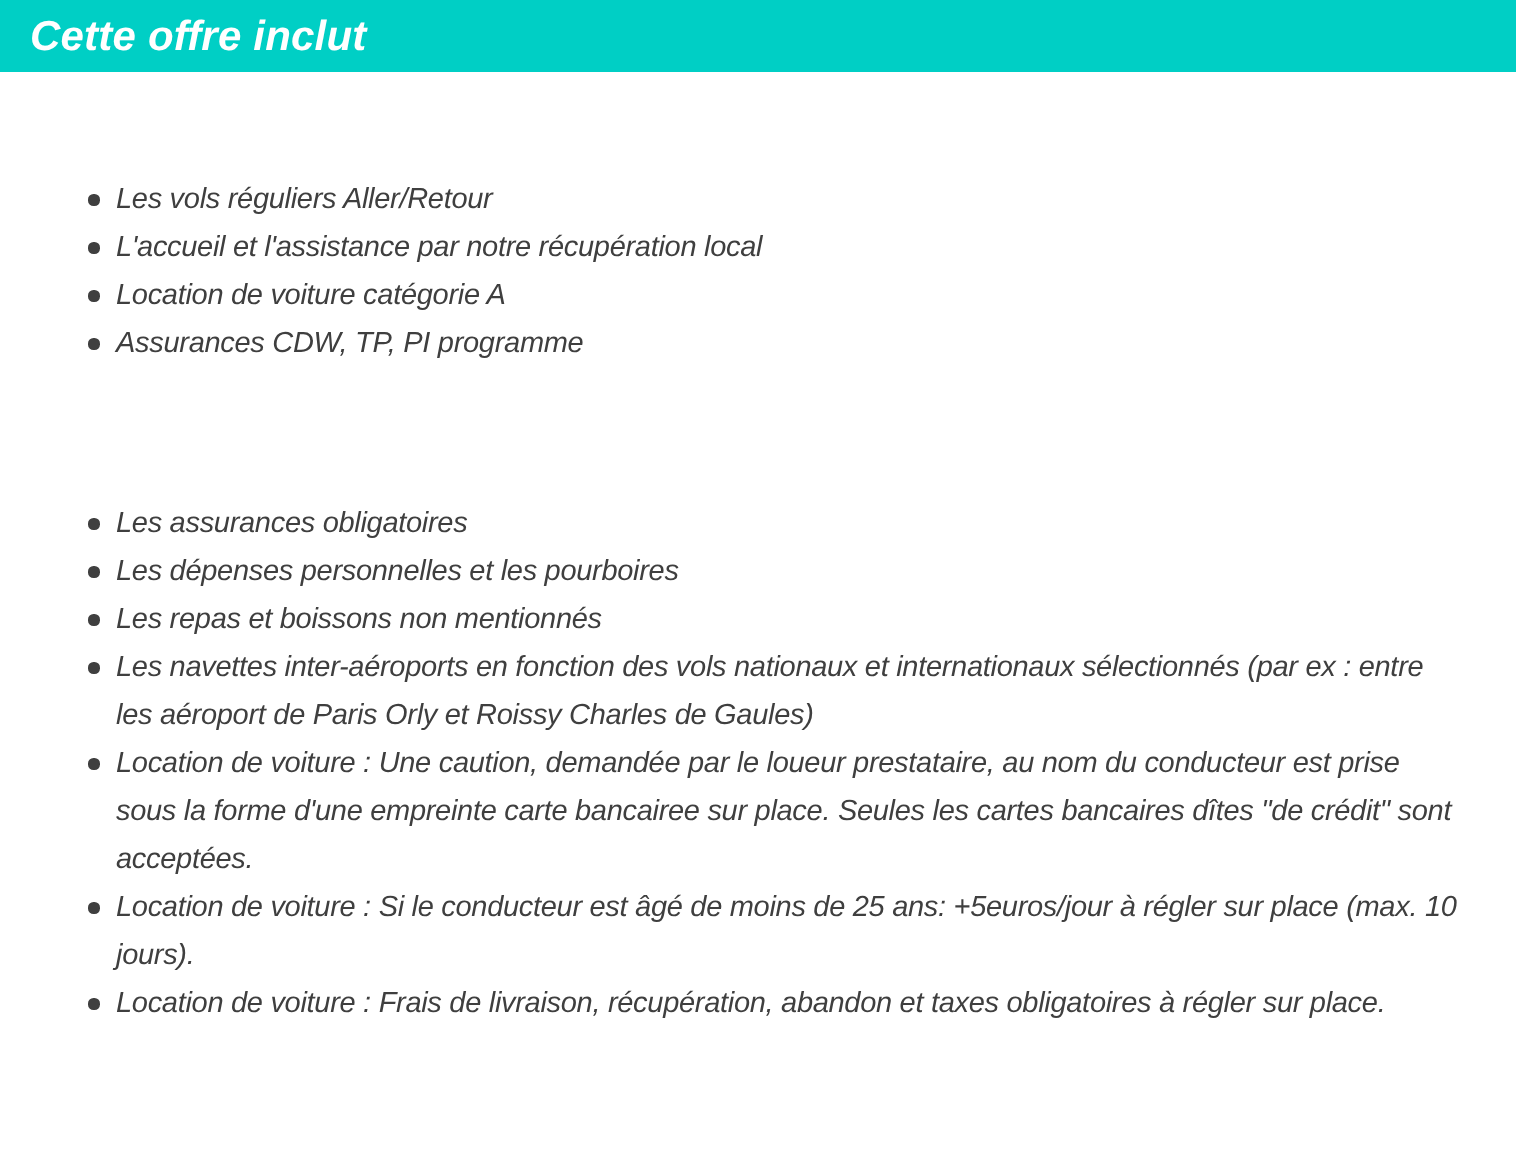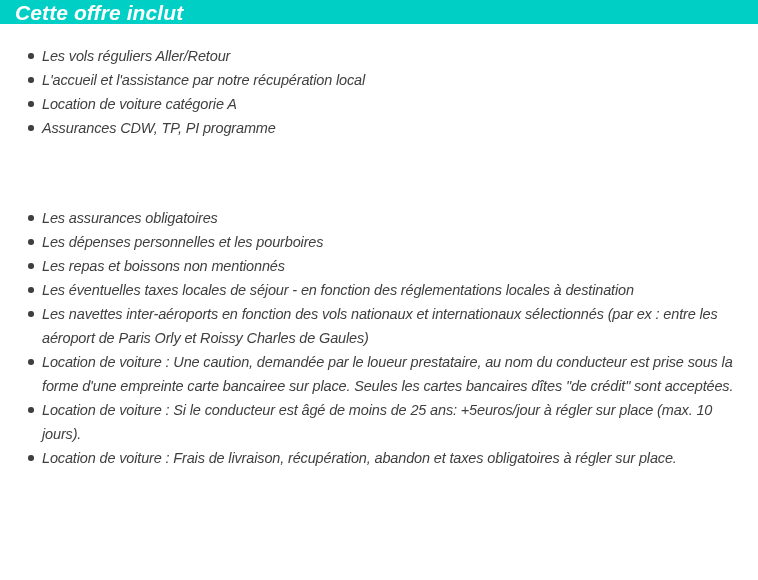--- a/index.html
+++ b/index.html
@@ -13,42 +13,42 @@
     padding: 0;
     background: #FFFFFF;
   }
   body {
     width: 758px;
     height: 580px;
     overflow: hidden;
     font-family: "Liberation Sans", sans-serif;
   }
   .section-bar {
-    height: 24px;
+    height: 36px;
     background: var(--accent);
     display: flex;
     align-items: center;
     padding: 0 15px;
   }
   .section-bar .section-title {
     margin: 0;
     color: var(--header-text);
     font-size: 21px;
     font-weight: 700;
     font-style: italic;
     line-height: 1;
     letter-spacing: 0.1px;
   }
   .offer-section.second {
     margin-top: 48px;
   }
   ul.items {
     list-style: none;
-    margin: 0;
-    padding: 20px 10px 0 42px;
+    margin: 16px;
+    padding: 36px 10px 0 42px;
     max-width: 752px;
   }
   .offer-section.second ul.items {
     padding-top: 18px;
   }
   ul.items li {
     position: relative;
     font-style: italic;
     font-size: 14.5px;
     line-height: 24px;
@@ -79,19 +79,18 @@
       <li>Location de voiture catégorie A</li>
       <li>Assurances CDW, TP, PI programme</li>
     </ul>
 </section>
 
 <section class="offer-section second">
   <ul class="items">
       <li>Les assurances obligatoires</li>
       <li>Les dépenses personnelles et les pourboires</li>
       <li>Les repas et boissons non mentionnés</li>
-      <li>Les éventuelles taxes locales de séjour - en fonction des réglementations locales à destination</li>
       <li>Les navettes inter-aéroports en fonction des vols nationaux et internationaux sélectionnés (par ex : entre les aéroport de Paris Orly et Roissy Charles de Gaules)</li>
       <li>Location de voiture : Une caution, demandée par le loueur prestataire, au nom du conducteur est prise sous la forme d'une empreinte carte bancairee sur place. Seules les cartes bancaires dîtes "de crédit" sont acceptées.</li>
       <li>Location de voiture : Si le conducteur est âgé de moins de 25 ans: +5euros/jour à régler sur place (max. 10 jours).</li>
       <li>Location de voiture : Frais de livraison, récupération, abandon et taxes obligatoires à régler sur place.</li>
     </ul>
 </section>
 
 </body></html>

